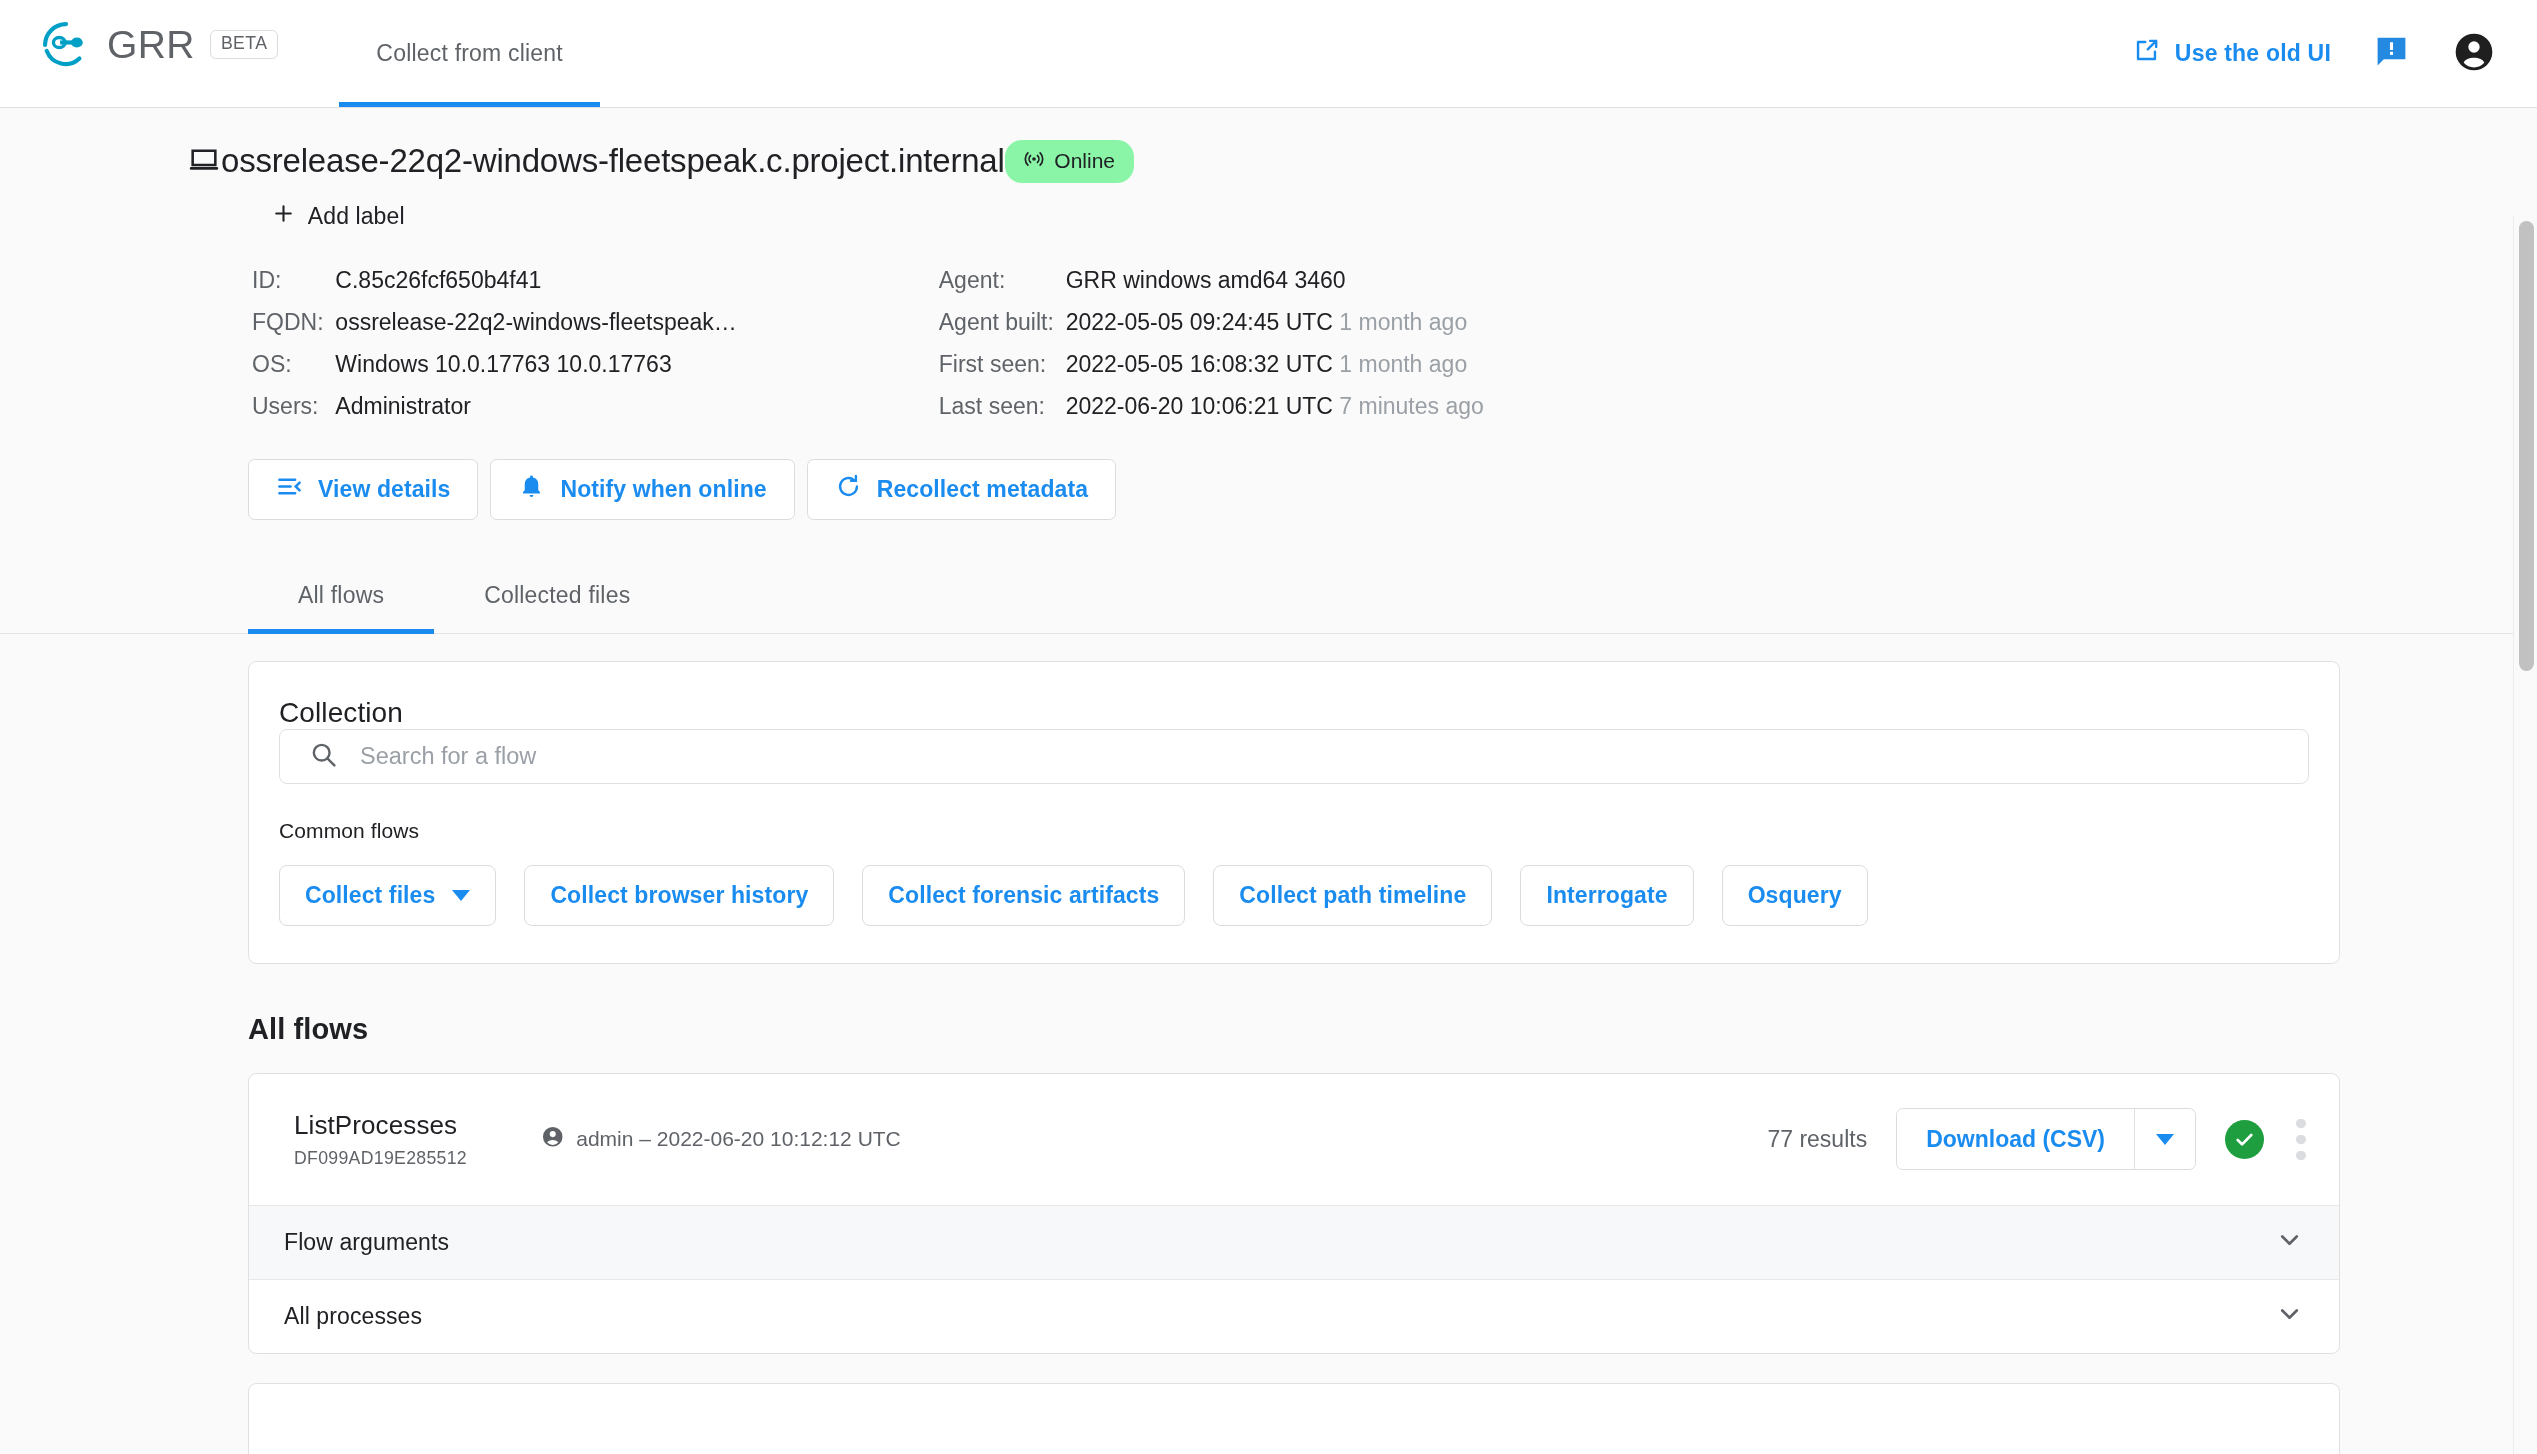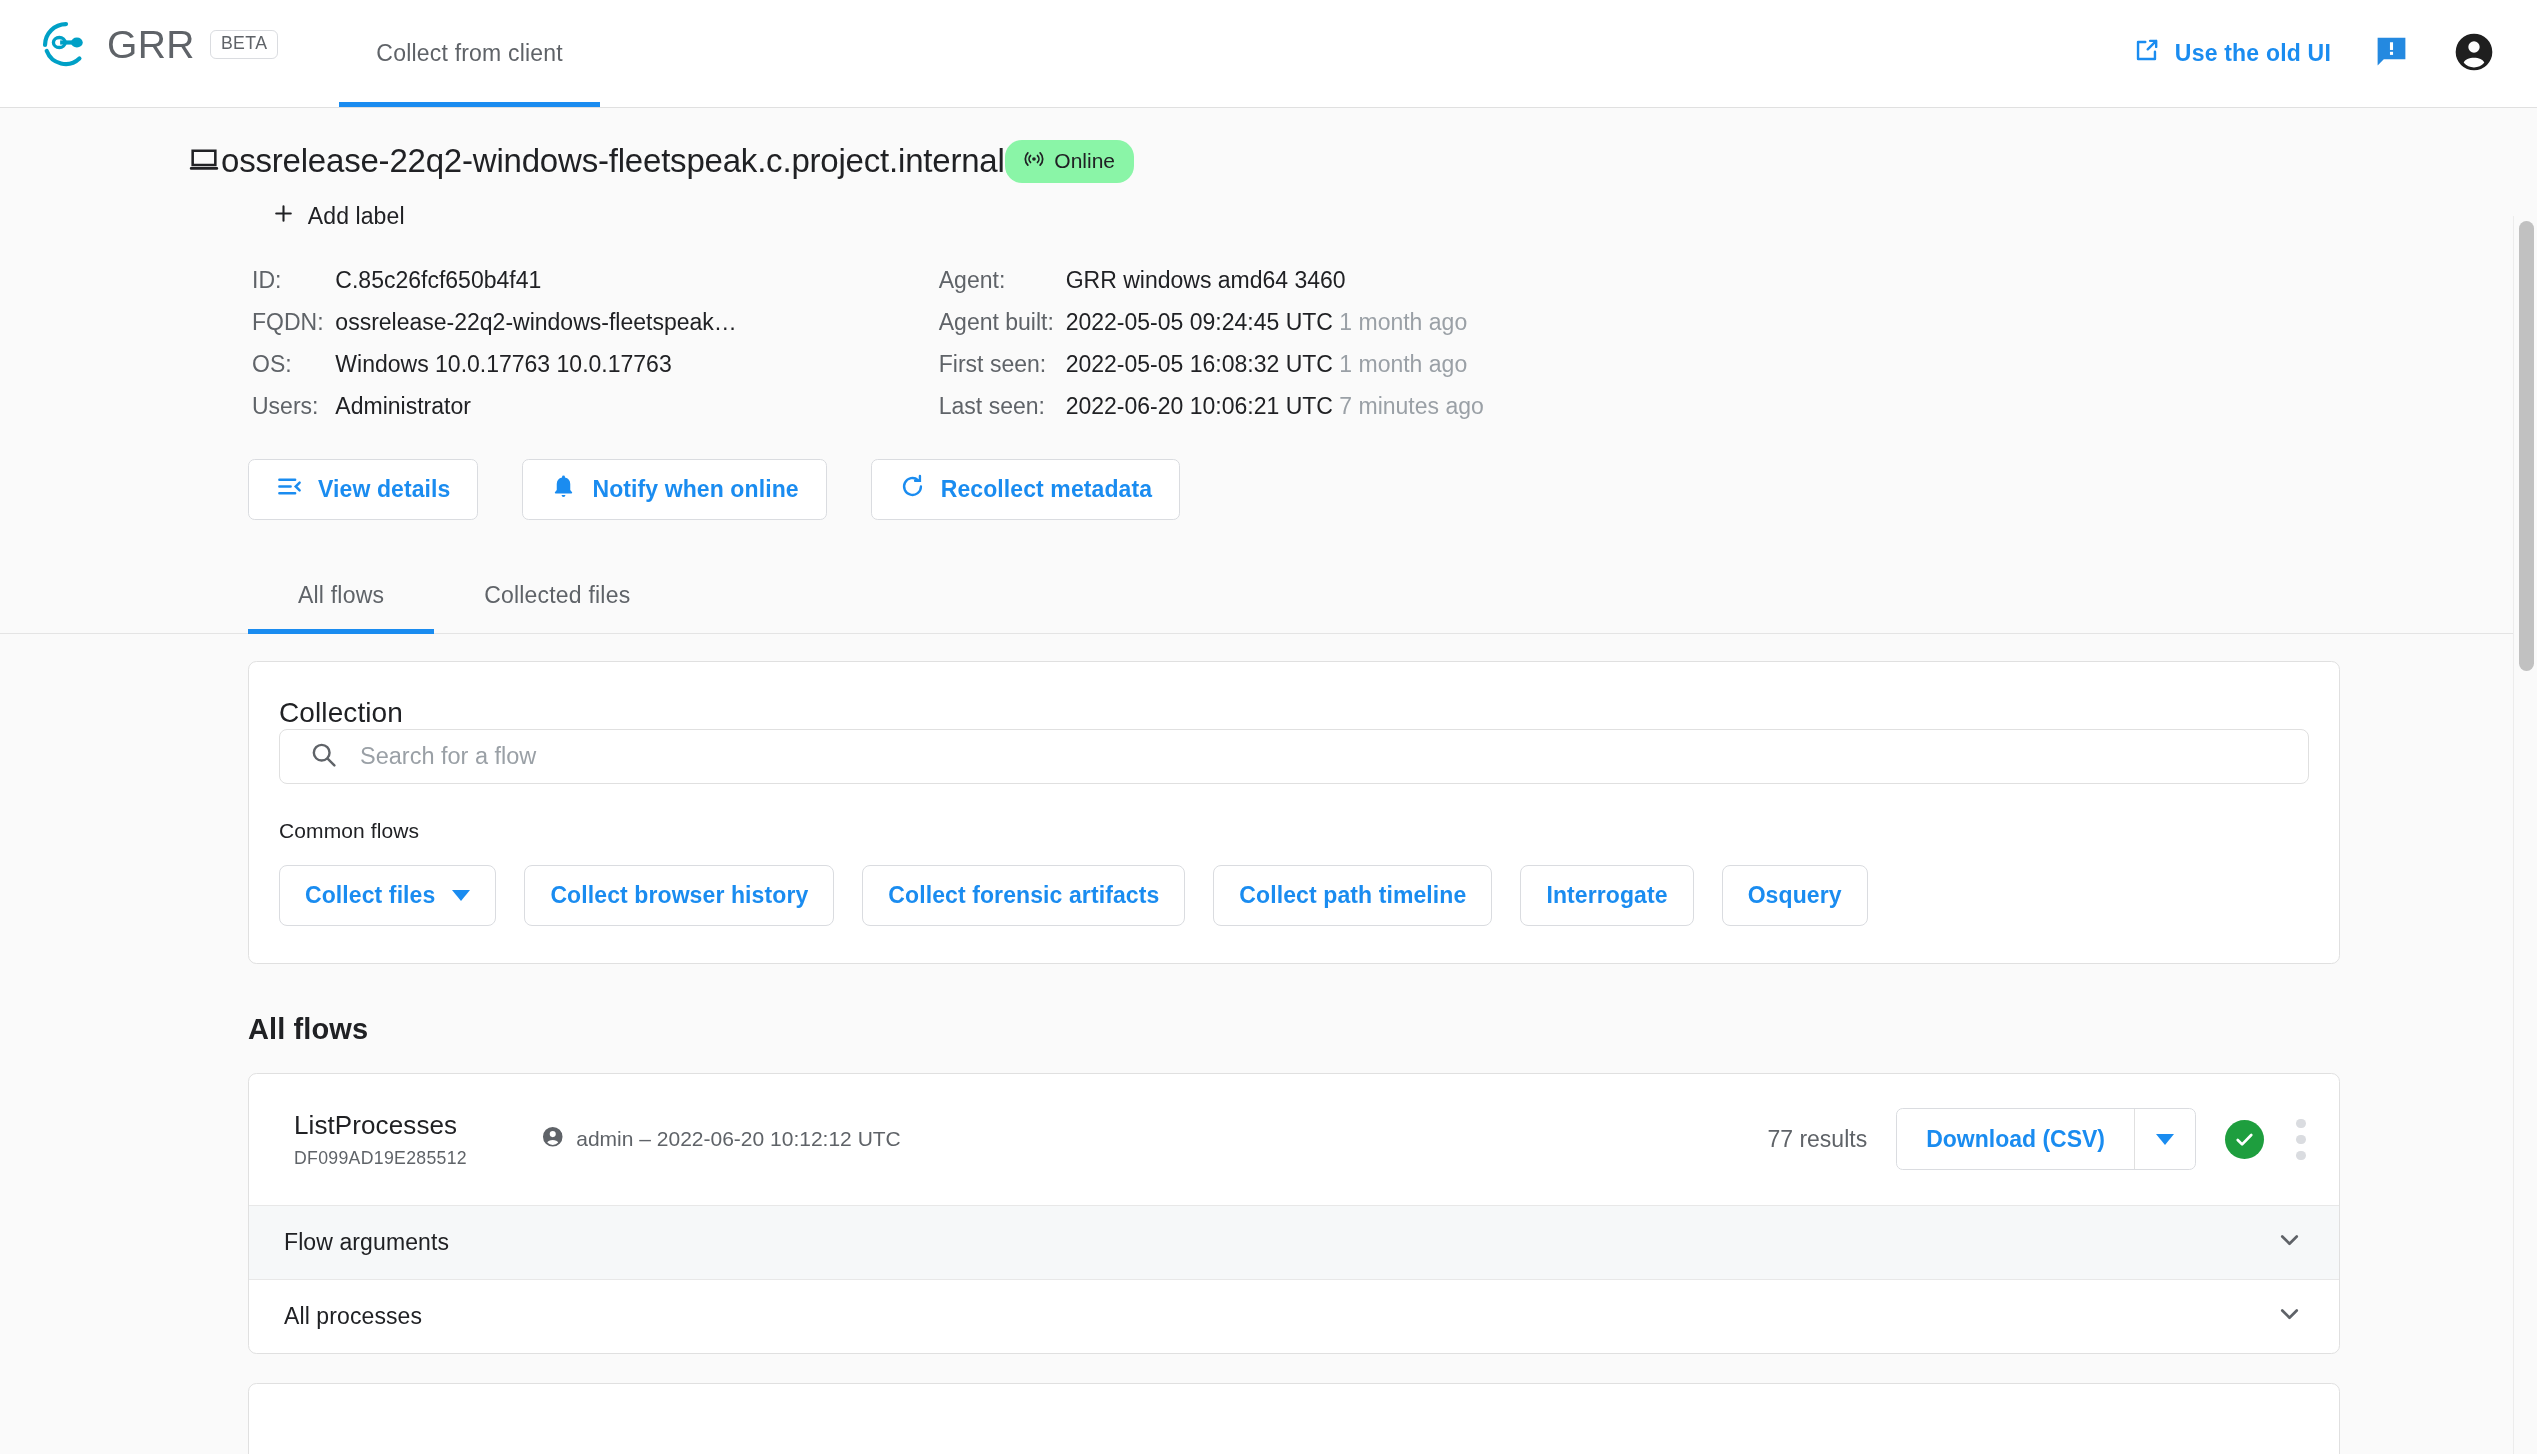--- a/index.html
+++ b/index.html
@@ -144,21 +144,21 @@
     font-size: 23px;
     line-height: 42px;
   }
   .meta-col { display: grid; grid-template-columns: auto auto; column-gap: 11.8px; }
   .meta-col.col2 { margin-left: 202px; }
   .meta-key { color: #5f6368; white-space: nowrap; }
   .meta-val { color: #202124; white-space: nowrap; }
   .meta-rel { color: #9aa0a6; }
 
   
-  .action-row { display: flex; gap: 44px; padding: 32px 0 0 248px; }
+  .action-row { display: flex; gap: 12px; padding: 32px 0 0 248px; }
   .action-btn {
     display: inline-flex;
     align-items: center;
     justify-content: center;
     gap: 15px;
     border: 0.8px solid #dadce0;
     border-radius: 6.7px;
     background: #fff;
     height: 61px;
     padding: 0 27px;

